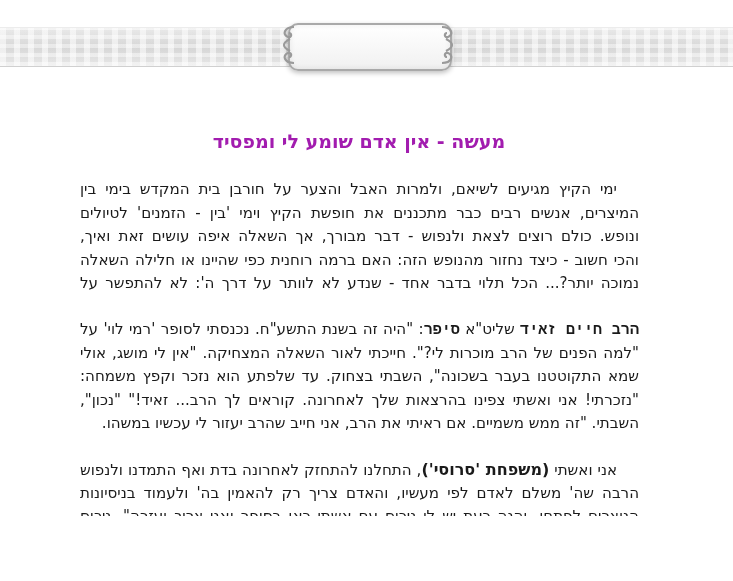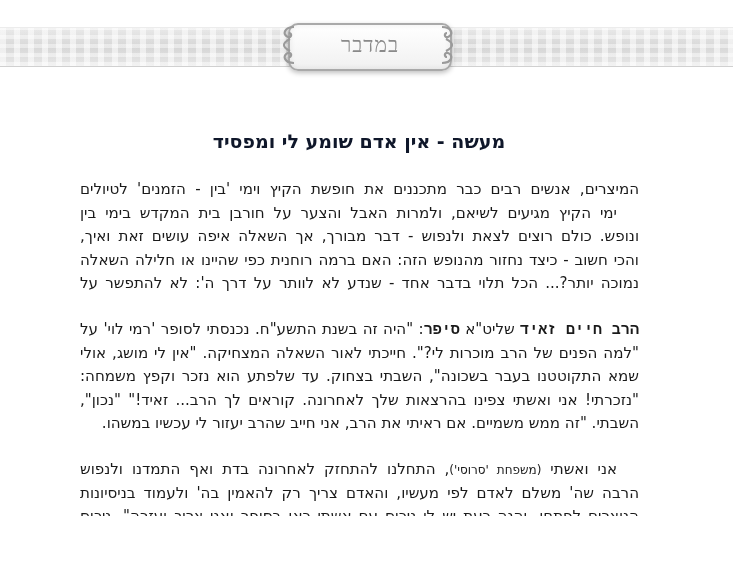--- a/index.html
+++ b/index.html
@@ -13,28 +13,28 @@
   .banner-fade { position:absolute; left:0; right:0; top:0; bottom:0; background:radial-gradient(ellipse at 50% 50%, rgba(255,255,255,0.0) 0%, rgba(255,255,255,0.15) 100%); }
   .plaque { position:absolute; left:276px; top:21px; width:184px; height:48px; }
   .plaque-body { position:absolute; left:12px; top:2px; width:160px; height:44px; border-radius:10px;
     background:linear-gradient(#ffffff, #f1f1f1); border:2px solid #a9a9a9; box-shadow:0 2px 5px rgba(0,0,0,0.25), inset 0 0 6px rgba(0,0,0,0.08); }
   .scroll { position:absolute; top:0; width:22px; height:48px; }
   .scroll.l { left:0; } .scroll.r { right:0; }
   .scroll svg { width:22px; height:48px; }
   .plaque-title { position:absolute; left:12px; top:2px; width:164px; height:44px; line-height:44px; text-align:center;
     font-family:"DejaVu Serif", serif; font-size:21px; color:#8a8a8a; direction:rtl; letter-spacing:1px; }
   .title { position:absolute; left:80px; width:558px; top:130px; text-align:center; direction:rtl;
-    font-family:"DejaVu Sans", sans-serif; font-weight:bold; font-size:19px; color:#0f172a; }
+    font-family:"DejaVu Sans", sans-serif; font-weight:bold; font-size:19px; color:#a21caf; }
   .article { position:absolute; left:80px; width:559px; top:178px; direction:rtl; text-align:justify; color:#1a1a1a;
     font-family:"DejaVu Sans", sans-serif; font-size:15.1px; line-height:23.6px; }
   .line { display:block; white-space:nowrap; text-align:justify; text-align-last:justify; height:23.6px; overflow:hidden; }
   .line.last { text-align-last:right; }
   .line.indent { padding-right:22px; }
   .para-gap { height:22px; }
-  .small { font-size:12px; }
+  .small { font-size:16px;font-weight:bold; }
   b { font-weight:bold;font-family:Liberation Mono, monospace; }
   .clip { height:11px; overflow:hidden; }
 </style>
 </head>
 <body>
 
 <div class="banner">
     <div class="banner-fade"></div>
   </div>
 
@@ -43,29 +43,28 @@
   <div class="scroll l">
     <svg viewBox="0 0 22 48">
         <path d="M18 6 C8 6 6 14 12 16 C16 17 16 12 13 12 M18 42 C8 42 6 34 12 32 C16 31 16 36 13 36 M14 18 C6 22 6 26 14 30" fill="none" stroke="#9a9a9a" stroke-width="2.2"></path>
       </svg>
   </div>
   <div class="scroll r">
     <svg viewBox="0 0 22 48">
         <path d="M4 6 C14 6 16 14 10 16 C6 17 6 12 9 12 M4 42 C14 42 16 34 10 32 C6 31 6 36 9 36 M8 18 C16 22 16 26 8 30" fill="none" stroke="#9a9a9a" stroke-width="2.2"></path>
       </svg>
   </div>
-  <div class="plaque-title">במדבר</div>
 </div>
 
 <div class="title">מעשה - אין אדם שומע לי ומפסיד</div>
 
 <div class="article">
   <div>
+    <span class="line indent">ימי הקיץ מגיעים לשיאם, ולמרות האבל והצער על חורבן בית המקדש בימי בין</span>
     <span class="line">המיצרים, אנשים רבים כבר מתכננים את חופשת הקיץ וימי 'בין - הזמנים' לטיולים</span>
-    <span class="line indent">ימי הקיץ מגיעים לשיאם, ולמרות האבל והצער על חורבן בית המקדש בימי בין</span>
     <span class="line">ונופש. כולם רוצים לצאת ולנפוש - דבר מבורך, אך השאלה איפה עושים זאת ואיך,</span>
     <span class="line">והכי חשוב - כיצד נחזור מהנופש הזה: האם ברמה רוחנית כפי שהיינו או חלילה השאלה</span>
     <span class="line">נמוכה יותר?... הכל תלוי בדבר אחד - שנדע לא לוותר על דרך ה': לא להתפשר על</span>
   </div>
   <div class="para-gap"></div>
   <div>
     <span class="line"><b>הרב חיים זאיד</b><span> שליט"א </span><b>סיפר</b><span>: "היה זה בשנת התשע"ח. נכנסתי לסופר 'רמי לוי' על</span></span>
     <span class="line">"למה הפנים של הרב מוכרות לי?". חייכתי לאור השאלה המצחיקה. "אין לי מושג, אולי</span>
     <span class="line">שמא התקוטטנו בעבר בשכונה", השבתי בצחוק. עד שלפתע הוא נזכר וקפץ משמחה:</span>
     <span class="line">"נזכרתי! אני ואשתי צפינו בהרצאות שלך לאחרונה. קוראים לך הרב... זאיד!" "נכון",</span>

